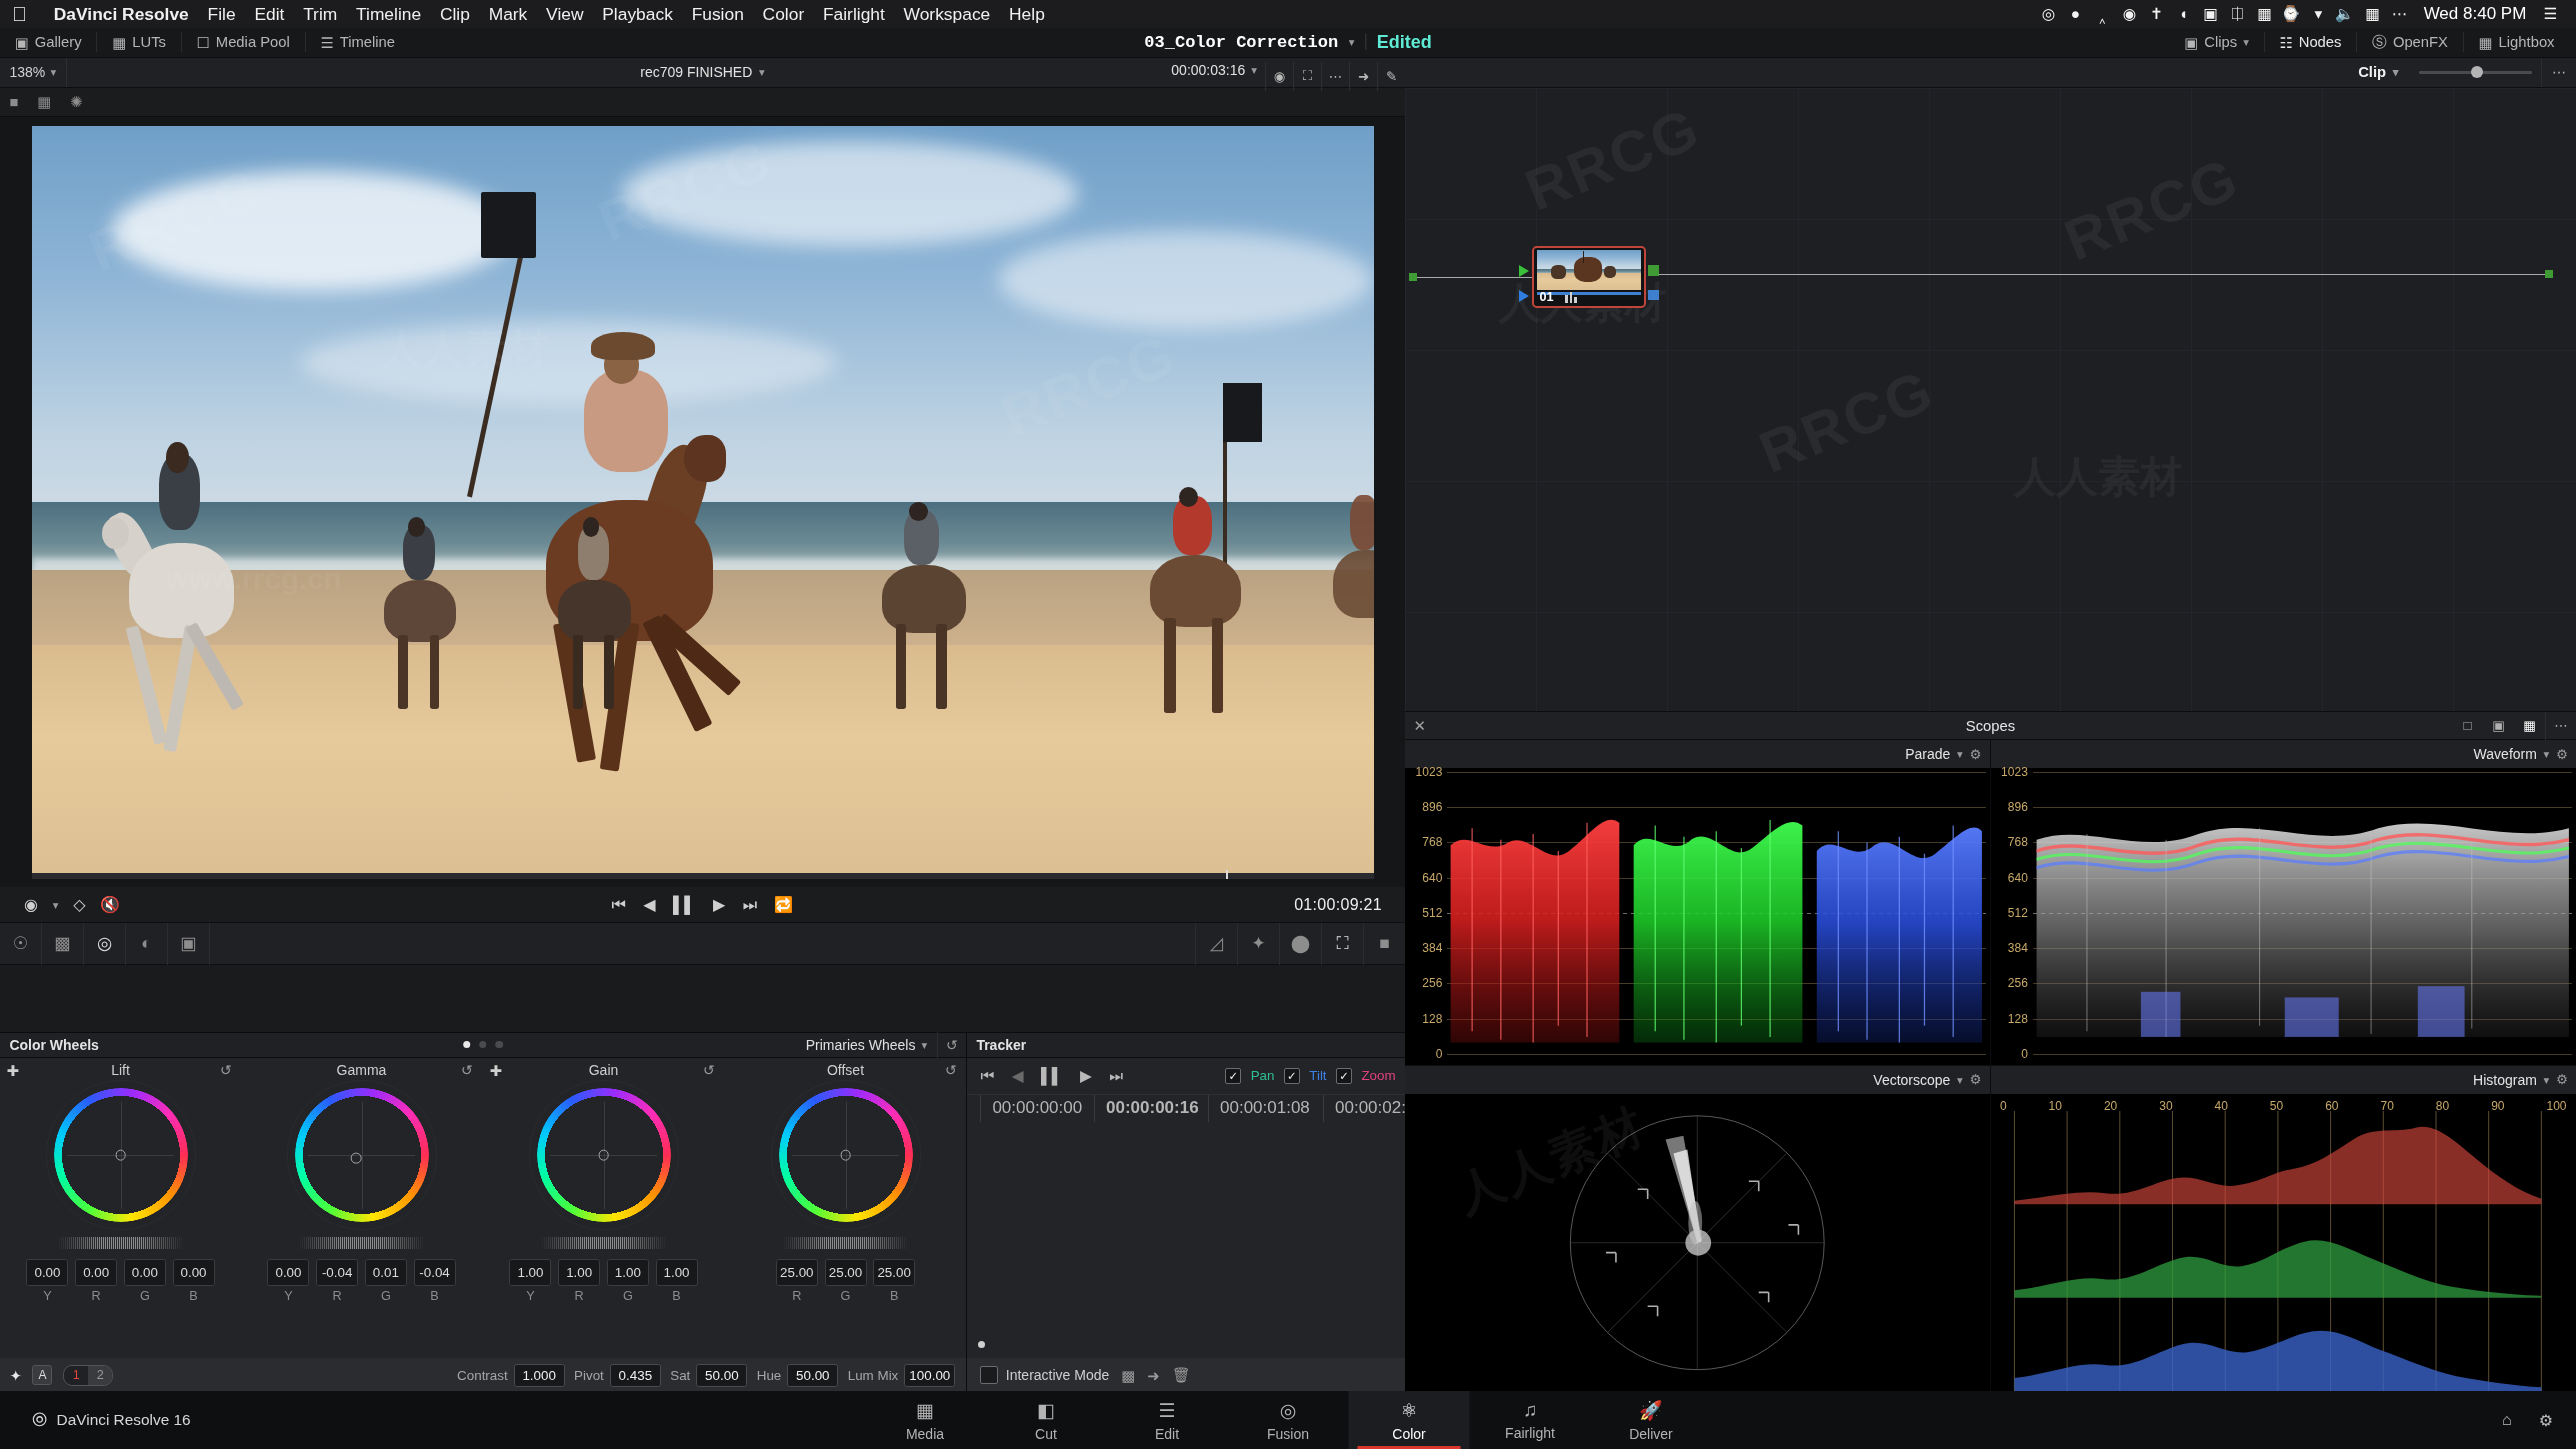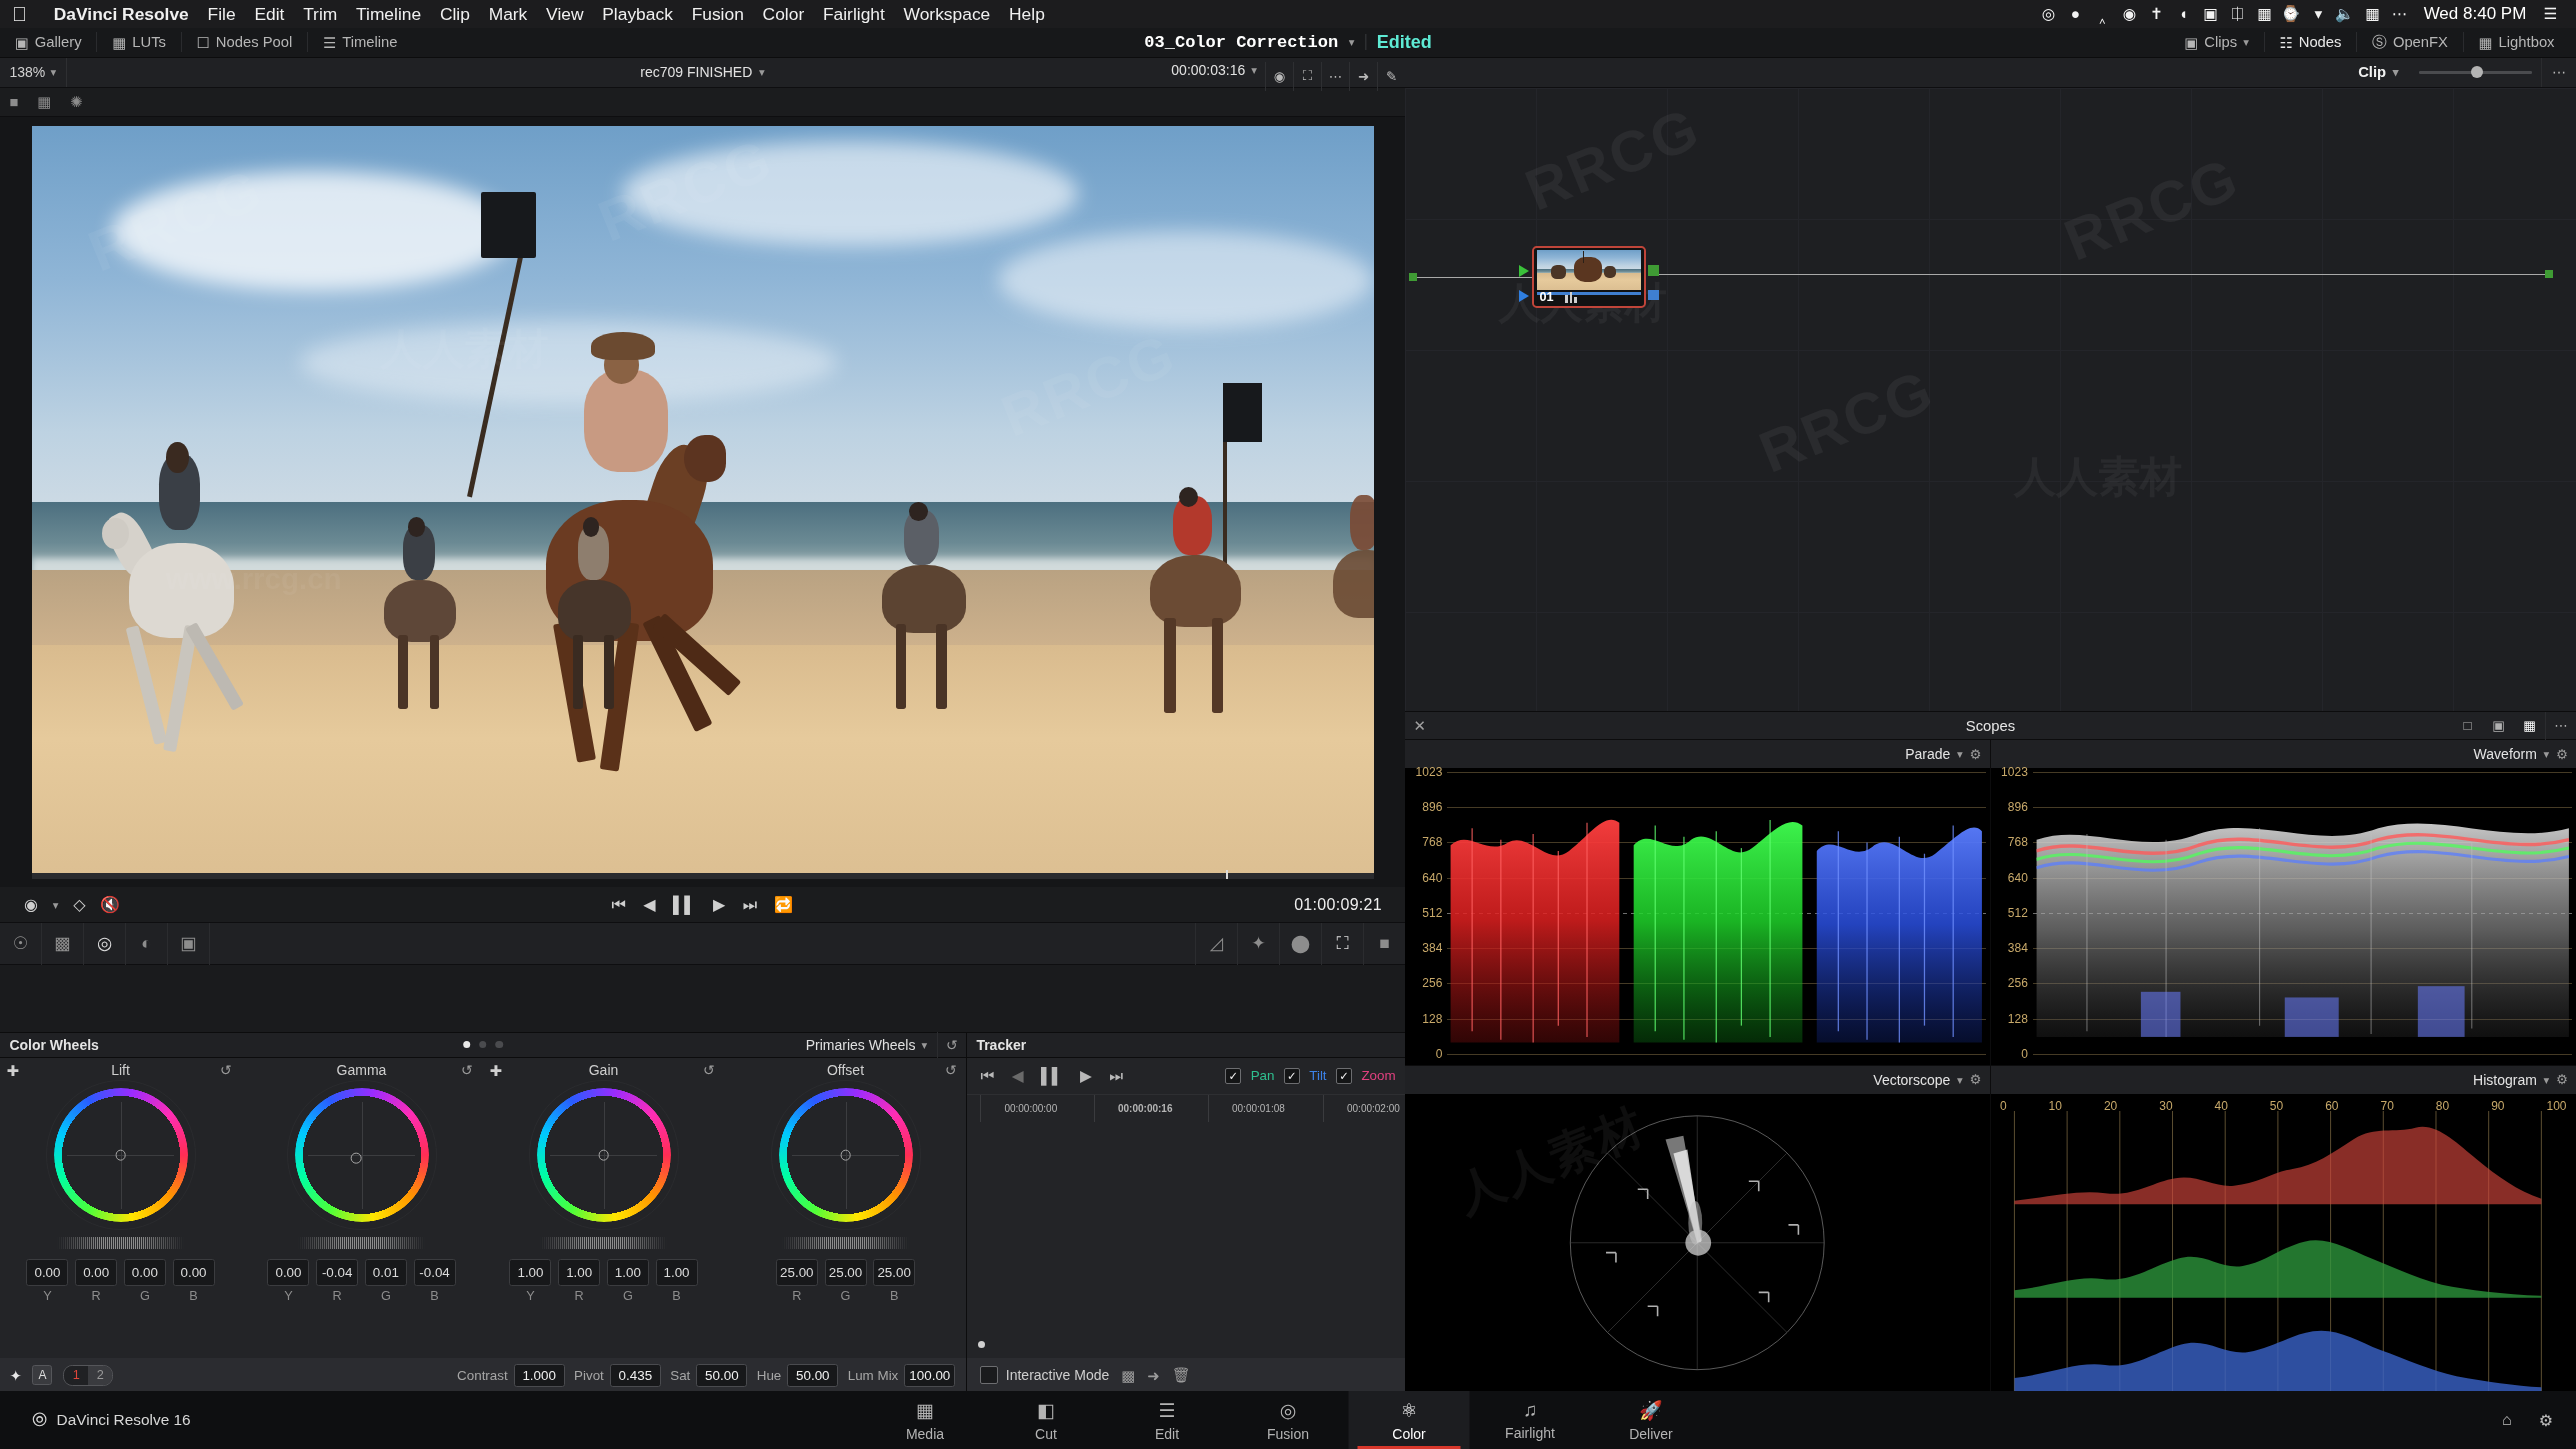--- a/index.html
+++ b/index.html
@@ -154,22 +154,22 @@
   .tk-panel { position:absolute; left:966px; top:0; right:0; bottom:0; background:#232427;
     border-left:0.7px solid #0c0c0d; }
   .tk-body { position:absolute; top:25.5px; left:0; right:0; bottom:34px; }
   .tk-ctrl { height:36px; display:flex; align-items:center; position:relative; padding-left:13.4px; gap:17.4px; }
   .tk-ctrl .tb { color:#b9b9b9; font-size:15.4px; }
   .tk-checks { position:absolute; right:9.4px; display:flex; align-items:center; gap:9.4px; }
   .chk { width:16px; height:16px; border:0.7px solid #6c6d70; background:#141516; border-radius:2px;
     display:flex; align-items:center; justify-content:center; font-size:11.4px; color:#f0f0f0; }
   .chklbl { font-size:13.4px; }
   .tk-ruler { height:28px; position:relative; border-top:0.7px solid #2e2f32; }
-  .tk-tick { position:absolute; top:0; bottom:0; border-left:0.7px solid #3a3b3e; padding-left:23px;
-    font-size:10px; color:#b5b5b5; display:flex; align-items:center; }
+  .tk-tick { position:absolute; top:0; bottom:0; border-left:0.7px solid #3a3b3e; padding-left:11px;
+    font-size:17px; color:#b5b5b5; display:flex; align-items:center; }
   .tk-track { position:absolute; top:56px; left:0; right:0; bottom:0; }
   .tk-kf { position:absolute; width:7.4px; height:7.4px; border-radius:50%; background:#d0d0d0; }
   .tk-bottom { position:absolute; left:0; right:0; bottom:0; height:34px; background:#2b2c30;
     display:flex; align-items:center; gap:12px; padding-left:13.4px; }
   .tk-im { display:flex; align-items:center; gap:8px; font-size:14px; color:#cfcfcf; }
   .chk-lg { width:17.4px; height:17.4px; border:0.7px solid #6c6d70; background:#1a1b1d; border-radius:2px; }
 
   
   .right-col { position:absolute; left:1405px; top:58px; right:0; bottom:58px; background:#1c1d20; }
   .node-head { height:29.5px; background:#202124; display:flex; align-items:center; position:relative;
@@ -288,21 +288,21 @@
       <div class="tb-item">
         <span>▣</span>
         <span>Gallery</span>
       </div>
       <div class="tb-item">
         <span>▦</span>
         <span>LUTs</span>
       </div>
       <div class="tb-item">
         <span>☐</span>
-        <span>Nodes Pool</span>
+        <span>Media Pool</span>
       </div>
       <div class="tb-item">
         <span>☰</span>
         <span>Timeline</span>
       </div>
     </div>
     <div class="tb-center">
       <span class="proj-name">03_Color Correction</span>
       <span class="caret">▾</span>
       <span class="vdiv"></span>

